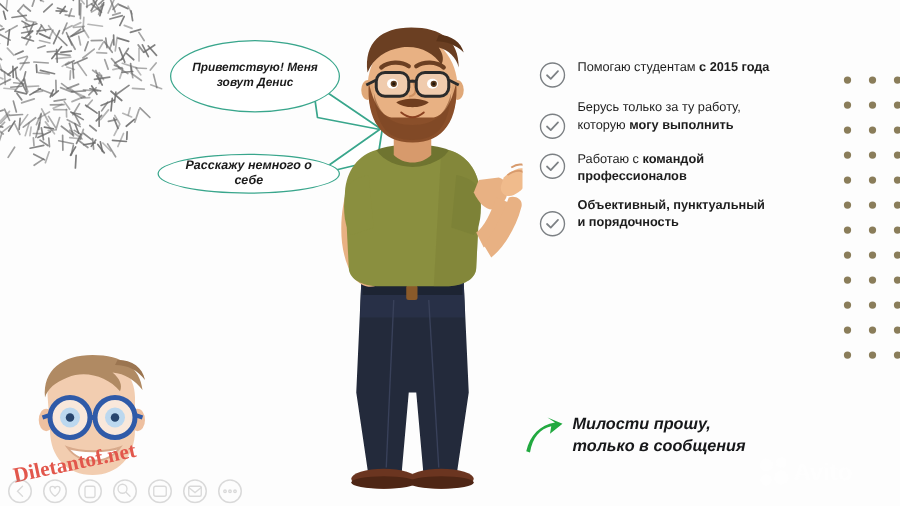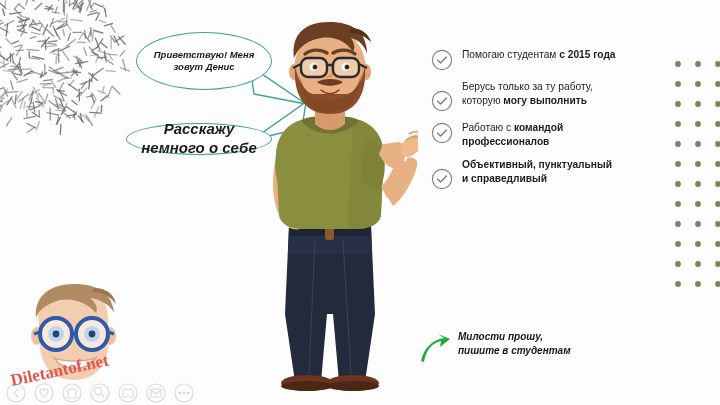--- a/index.html
+++ b/index.html
@@ -25,21 +25,21 @@
     background:#ffffff;
     color:#1b1b1b;
     font-style:italic;
     font-weight:700;
     display:flex;align-items:center;justify-content:flex-start;
     text-align:center;
     line-height:1.25;
     box-sizing:border-box;
   }
   #bubble1{left:136px;top:32px;width:136px;height:58px;font-size:9.5px;padding:0 13px;}
-  #bubble2{left:126px;top:123px;width:146px;height:32px;font-size:15px;padding:0 10px;}
+  #bubble2{left:126px;top:123px;width:146px;height:32px;font-size:10px;padding:0 10px;}
   .bubble-tail{position:absolute;pointer-events:none;}
 
   
   #character{position:absolute;left:243px;top:14px;width:175px;height:378px;}
 
   
   #bullets{position:absolute;left:431px;top:36px;width:185px;margin-top:12px;}
   .bullet{position:relative;display:flex;align-items:flex-start;margin-bottom:9px;}
   .bullet .chk{flex:0 0 auto;width:22px;height:22px;margin-right:9px;margin-top:1px;}
   .bullet .btxt{
@@ -48,21 +48,21 @@
   }
   .btxt b{font-weight:700;}
   .bullet.b3 .chk{margin-top:10px;}
   .bullet.b4 .chk{margin-top:10px;}
   .bullet.b5 .chk{margin-top:10px;}
 
   
   #cta{position:absolute;left:418px;top:330px;width:190px;display:flex;align-items:flex-start;}
   #cta .arrow{flex:0 0 auto;width:34px;height:32px;margin-right:6px;margin-top:2px;}
   #cta .ctatext{
-    font-size:10px;line-height:1.42;font-style:italic;font-weight:700;color:#17181a;
+    font-size:13px;line-height:1.42;font-style:italic;font-weight:700;color:#17181a;
   }
 
   
   #logo{position:absolute;left:4px;top:282px;width:140px;height:118px;}
   #iconrow{position:absolute;left:4px;top:383px;width:190px;height:20px;opacity:.30;}
   #avito{position:absolute;left:603px;top:362px;width:108px;height:30px;opacity:.55;}
 </style>
 </head>
 <body>
 
@@ -523,34 +523,34 @@
         <span>Работаю с </span><b>командой профессионалов</b>
       </div>
     </div>
 
     <div class="bullet b4">
       <svg class="chk" viewBox="0 0 22 22">
         <circle cx="11" cy="11" r="9.6" fill="none" stroke="#7c8084" stroke-width="1.1"></circle>
         <path d="M6.6 11.2 L9.6 14.1 L15.4 7.9" fill="none" stroke="#7c8084" stroke-width="1.4" stroke-linecap="round" stroke-linejoin="round"></path>
       </svg>
       <div class="btxt">
-        <b>Объективный, пунктуальный и справедливый</b>
+        <b>Объективный, пунктуальный и порядочность</b>
       </div>
     </div>
 
 
   </div>
 
   <div id="cta">
     <svg class="arrow" viewBox="0 0 34 32">
       <path d="M3 29 C6 16 14 8 26 6 L20 2 L32 7 L22 15 L23 9 C14 11 8 18 6 30 Z" fill="#22a940"></path>
     </svg>
     <div class="ctatext">
       <span>Милости прошу,</span><br>
-      <span>пишите в студентам</span>
+      <span>только в сообщения</span>
     </div>
   </div>
 
   <svg id="logo" viewBox="0 0 140 118">
 
     <path d="M34 34 C34 16 48 6 70 6 C92 6 104 18 104 36 L104 62
              C104 84 90 98 70 98 C50 98 36 84 36 62 Z" fill="#f2cdb0"></path>
 
     <ellipse cx="33" cy="54" rx="6" ry="9" fill="#eec0a0"></ellipse>
     <ellipse cx="106" cy="54" rx="6" ry="9" fill="#eec0a0"></ellipse>

